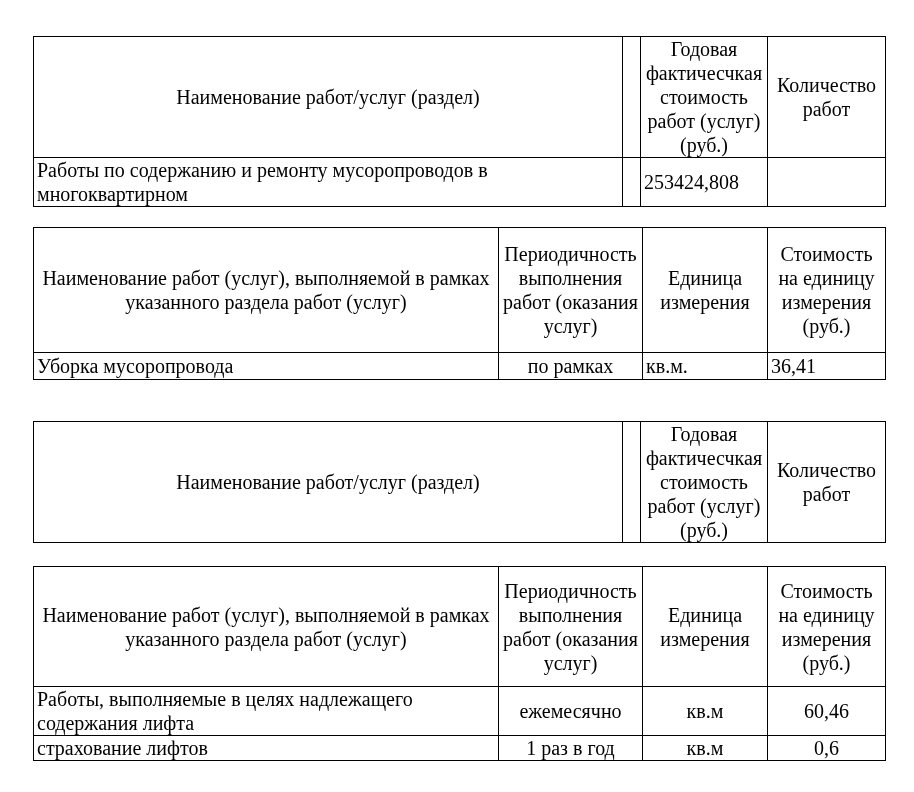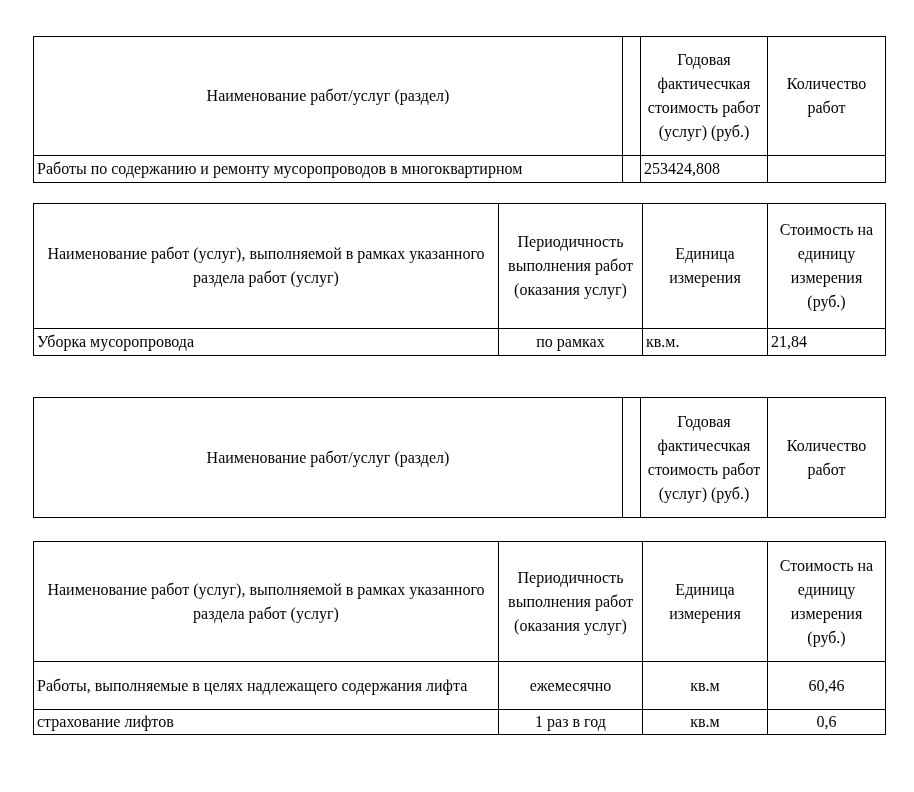--- a/index.html
+++ b/index.html
@@ -17,21 +17,21 @@
     background: #ffffff;
   }
   table.doc {
     border-collapse: collapse;
     table-layout: fixed;
     margin-left: 33px;
   }
   .doc th, .doc td {
     border: 1px solid #000000;
     font-weight: normal;
-    font-size: 16px;
+    font-size: 20px;
     line-height: 24px;
     vertical-align: middle;
     text-align: center;
     padding: 0 3px;
     overflow: hidden;
   }
   .doc .al { text-align: left; }
   .doc .ar { text-align: left; }
   .mt36 { margin-top: 36px; }
   .mt20 { margin-top: 20px; }
@@ -83,21 +83,21 @@
       <tr class="h125">
         <th>Наименование работ (услуг), выполняемой в рамках указанного раздела работ (услуг)</th>
         <th>Периодичность выполнения работ (оказания услуг)</th>
         <th>Единица измерения</th>
         <th>Стоимость на единицу измерения (руб.)</th>
       </tr>
       <tr class="r27">
         <td class="al">Уборка мусоропровода</td>
         <td>по рамках</td>
         <td class="al">кв.м.</td>
-        <td class="ar">21,84</td>
+        <td class="ar">36,41</td>
       </tr>
     </tbody>
   </table>
 
   <table class="doc mt41">
     <colgroup>
       <col style="width:589px">
         <col style="width:18px">
         <col style="width:127px">
         <col style="width:118px">

